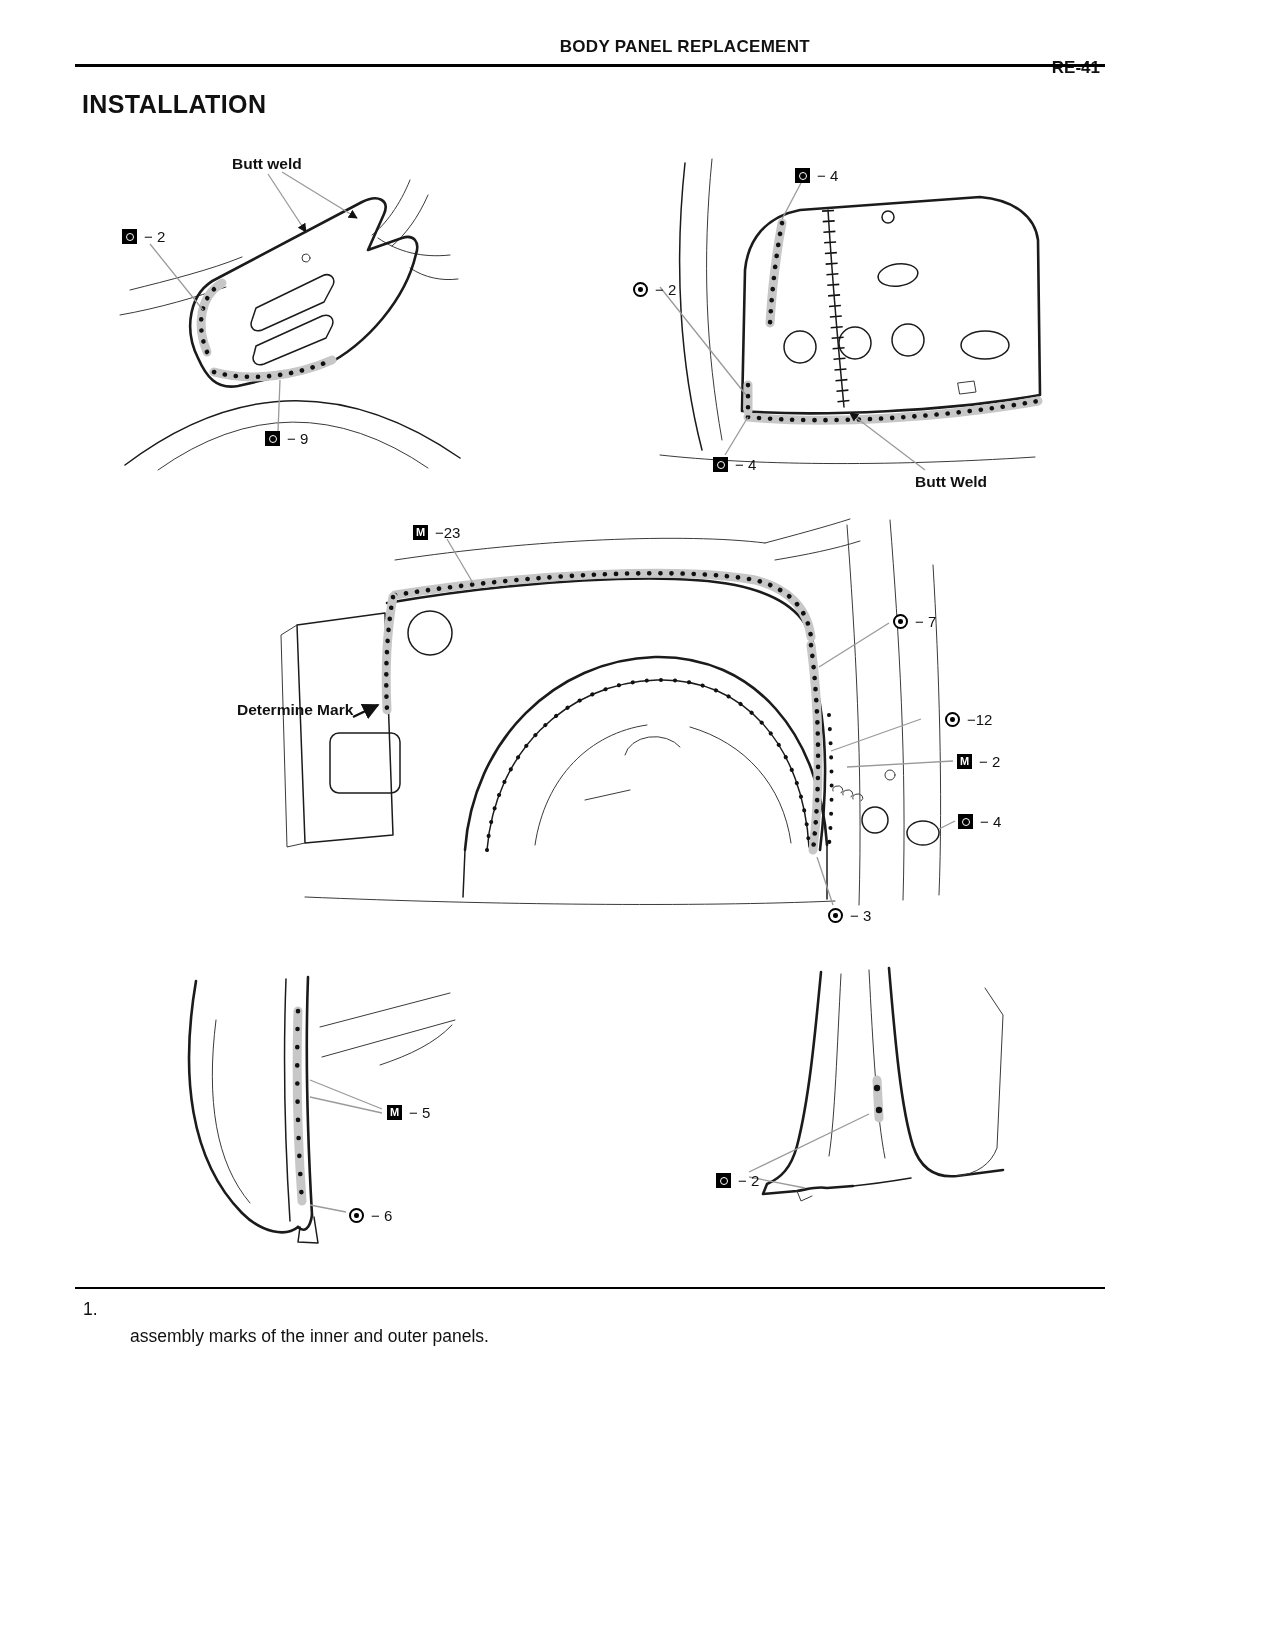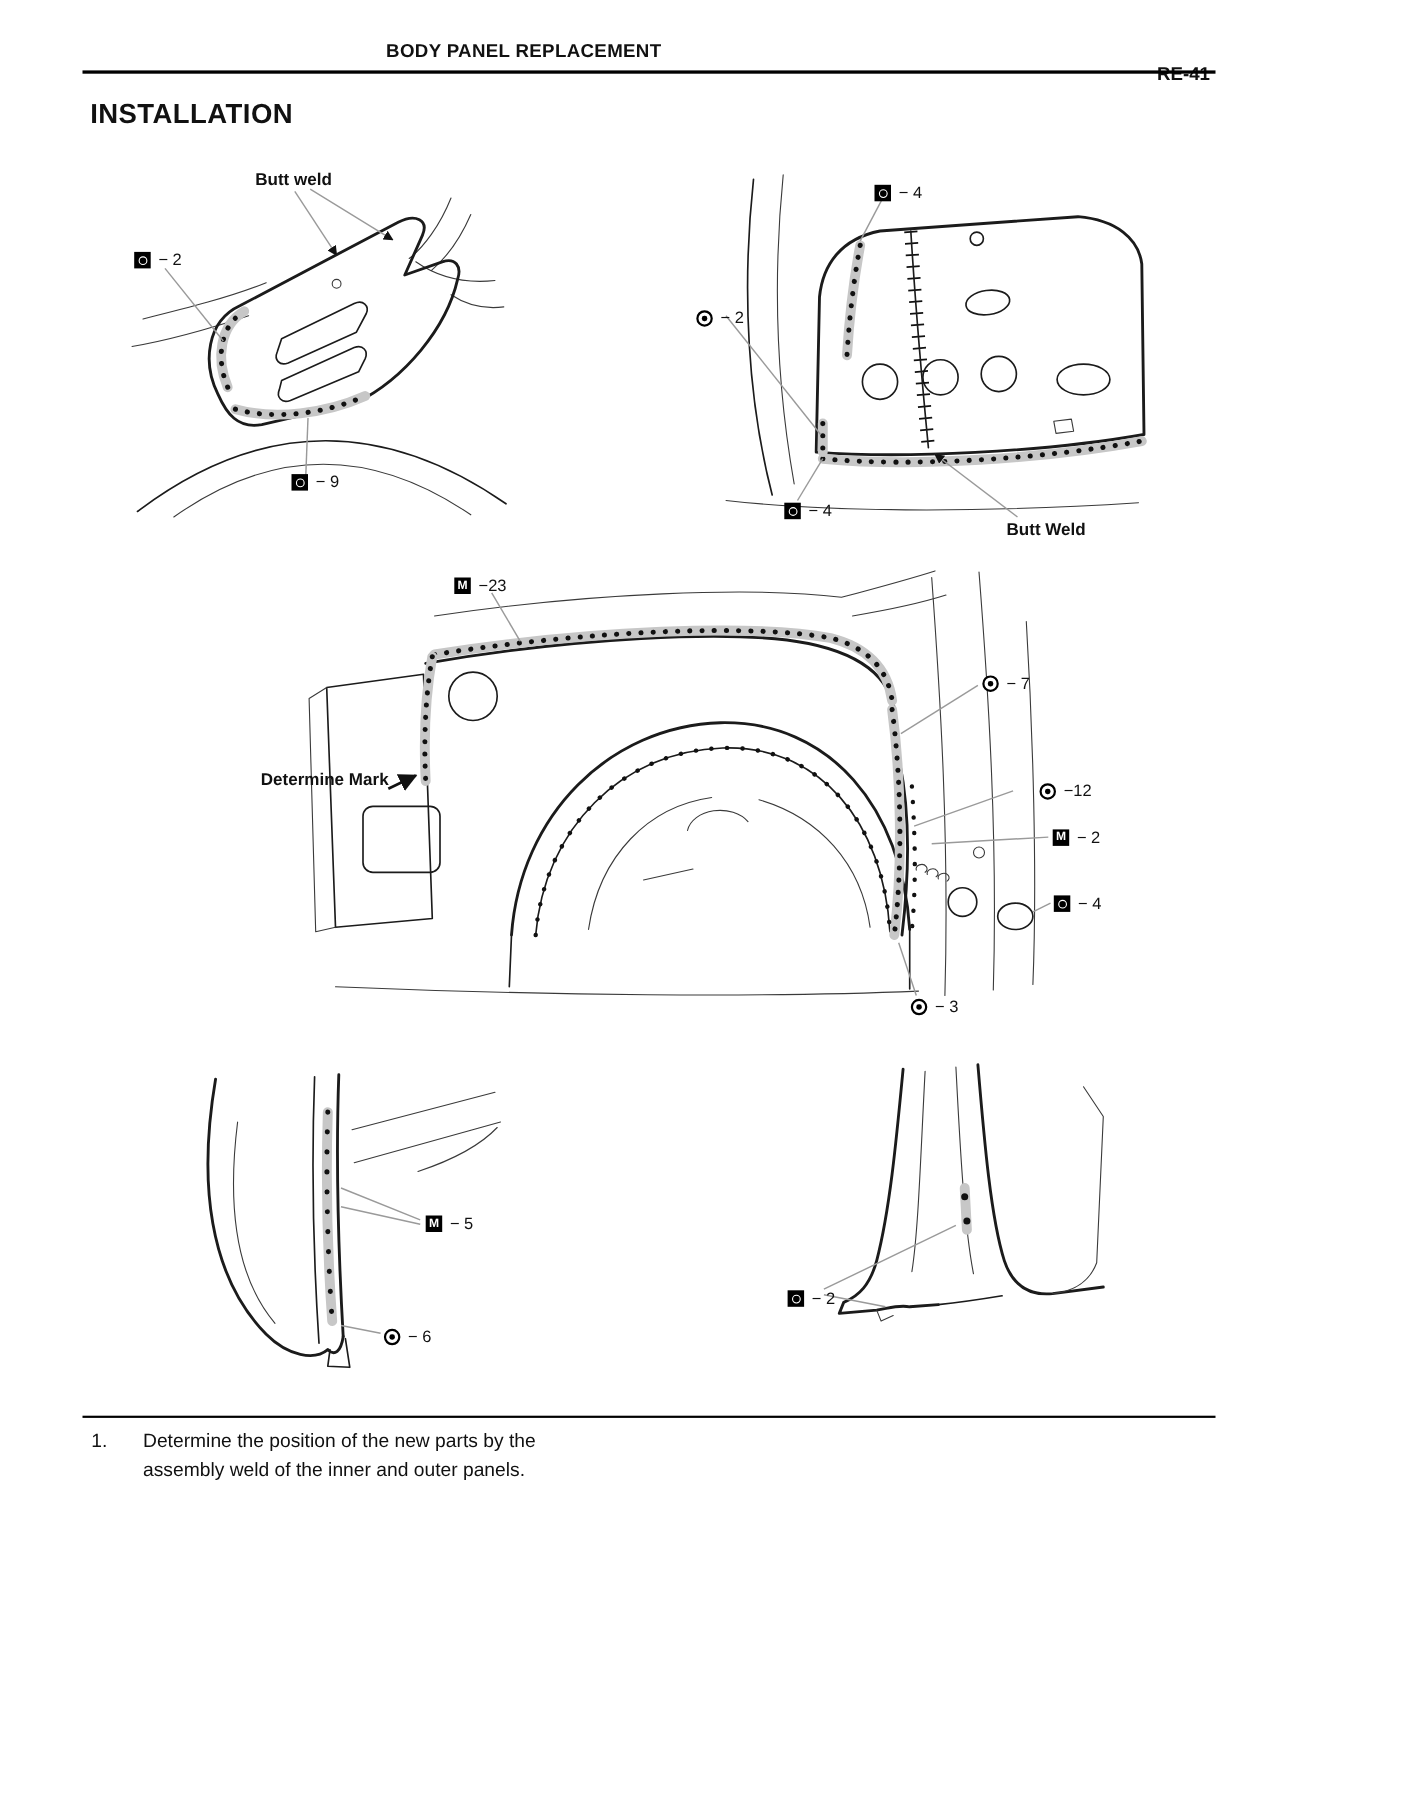--- a/index.html
+++ b/index.html
@@ -39,21 +39,21 @@
 <div id="page">
 
   <svg class="abs" width="0" height="0" style="left:0;top:0">
     <defs>
       <marker id="ah" viewBox="0 0 10 10" refX="9" refY="5" markerWidth="7" markerHeight="7" orient="auto-start-reverse">
         <path d="M0,0 L10,5 L0,10 Z" fill="#111"></path>
       </marker>
     </defs>
   </svg>
 
-  <div class="abs hdr-title" style="left:351px;top:37px;width:440px;text-align:left">BODY PANEL REPLACEMENT</div>
+  <div class="abs hdr-title" style="left:370px;top:37px;width:440px;text-align:right">BODY PANEL REPLACEMENT</div>
   <div class="abs hdr-page" style="left:1000px;top:37px;width:100px">RE-41</div>
   <div class="abs rule" style="left:75px;top:64px;width:1030px;height:2.5px"></div>
 
   <div class="abs sect-title" style="left:82px;top:90px">INSTALLATION</div>
 
   <svg class="abs" style="left:110px;top:140px" width="380" height="330" viewBox="0 0 380 330">
     <path class="thin" d="M300,40 C290,65 275,85 262,95 M318,55 C308,78 295,95 282,106 M268,98 C288,112 312,118 340,115 M300,128 c15,10 32,13 48,11"></path>
     <path class="thin" d="M20,150 C60,140 100,130 132,117 M10,175 C50,168 86,157 116,147"></path>
     <path class="mid" d="M15,325 Q180,200 350,318"></path>
     <path class="thin" d="M48,330 Q182,235 318,328"></path>
@@ -244,16 +244,15 @@
   </svg>
   <div class="callout" style="left:716px;top:1172px">
     <span class="sym sq">
         <i class="sqc"></i>
       </span>
     <span>− 2</span>
   </div>
 
   <div class="abs rule" style="left:75px;top:1287px;width:1030px;height:1.5px"></div>
   <div class="abs body-txt" style="left:83px;top:1296px">1.</div>
-  <div class="abs body-txt" style="left:130px;top:1296px">Determine the position of the new parts by the</div>
-  <div class="abs body-txt" style="left:130px;top:1323px">assembly weld of the inner and outer panels.</div>
+  <div class="abs body-txt" style="left:130px;top:1323px">assembly marks of the inner and outer panels.</div>
 
 </div>
 
 </body></html>

